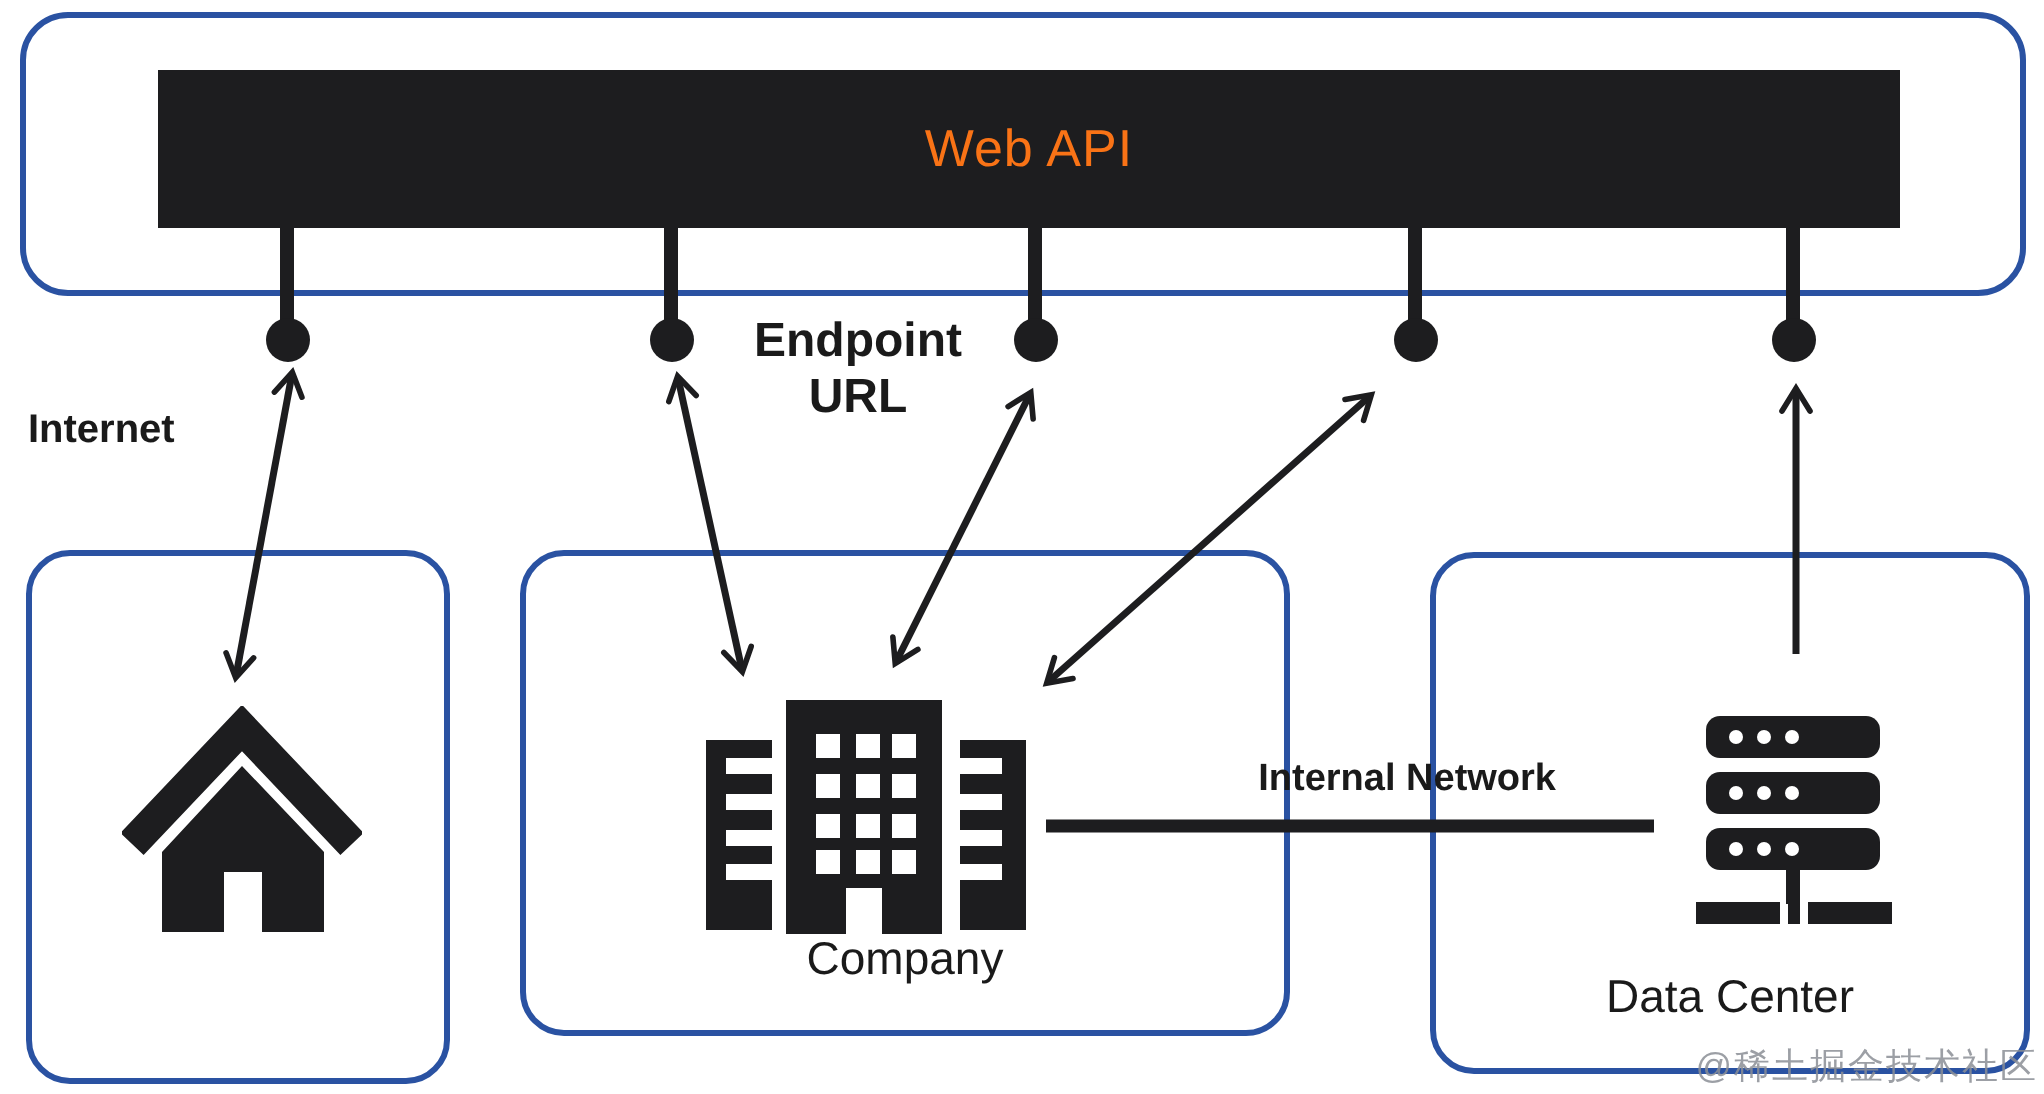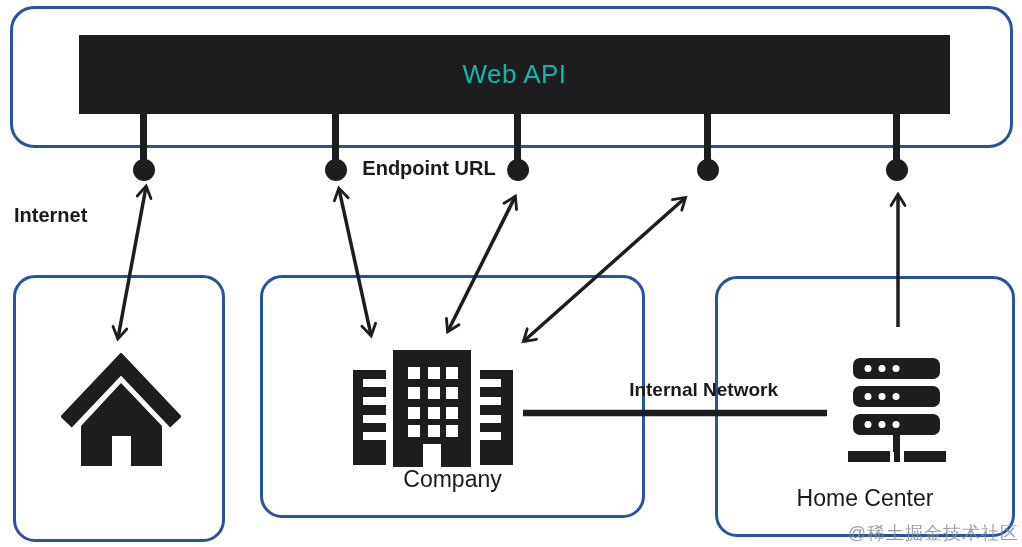--- a/index.html
+++ b/index.html
@@ -14,28 +14,28 @@
     font-family:"Liberation Sans",sans-serif;overflow:hidden;color:var(--text);
   }
   
   .top-box{
     position:absolute;left:10px;top:6px;width:1003px;height:142px;
     border:3.5px solid var(--blue);border-radius:24px;box-sizing:border-box;
     background:#ffffff;z-index:1;
   }
   .api-bar{
     position:absolute;left:79px;top:35px;width:871px;height:79px;
-    background:var(--black);color:#14b8a6;display:flex;align-items:center;justify-content:center;
+    background:var(--black);color:#f97316;display:flex;align-items:center;justify-content:center;
     font-size:26px;letter-spacing:.5px;z-index:2;
   }
   .stem{position:absolute;top:112px;width:7px;height:50px;background:var(--black);z-index:3;}
   .dot{position:absolute;top:159px;width:22px;height:22px;border-radius:50%;background:var(--black);z-index:3;}
   .label-endpoint{
     position:absolute;left:357px;top:157px;width:144px;text-align:center;
-    font-weight:700;font-size:20px;z-index:3;
+    font-weight:700;font-size:24px;z-index:3;
   }
   .label-internet{
     position:absolute;left:14px;top:204px;font-weight:700;font-size:20px;z-index:3;
   }
   
   .node-box{
     position:absolute;border:3.5px solid var(--blue);border-radius:22px;
     box-sizing:border-box;background:#ffffff;z-index:1;
   }
   .box-home{left:13px;top:275px;width:212px;height:267px;}
@@ -141,21 +141,21 @@
           <circle cx="34" cy="10.5" r="3.5"></circle>
           <circle cx="48" cy="10.5" r="3.5"></circle>
         <circle cx="20" cy="38.5" r="3.5"></circle>
           <circle cx="34" cy="38.5" r="3.5"></circle>
           <circle cx="48" cy="38.5" r="3.5"></circle>
         <circle cx="20" cy="66.5" r="3.5"></circle>
           <circle cx="34" cy="66.5" r="3.5"></circle>
           <circle cx="48" cy="66.5" r="3.5"></circle>
       </g>
     </svg>
-    <div class="node-label">Home Center</div>
+    <div class="node-label">Data Center</div>
   </div>
 
   <svg class="overlay" viewBox="0 0 1022 547">
     <defs>
       <marker id="ah" viewBox="0 0 10 10" refX="7.5" refY="5" markerWidth="5" markerHeight="5" orient="auto-start-reverse" markerUnits="strokeWidth">
         <path d="M1.5,1 L8,5 L1.5,9" fill="none" stroke="#1d1d1f" stroke-width="1.6" stroke-linecap="round"></path>
       </marker>
     </defs>
     <g stroke="#1d1d1f" stroke-width="3.5" fill="none">
       <line x1="118" y1="338" x2="146" y2="187" marker-start="url(#ah)" marker-end="url(#ah)"></line>

